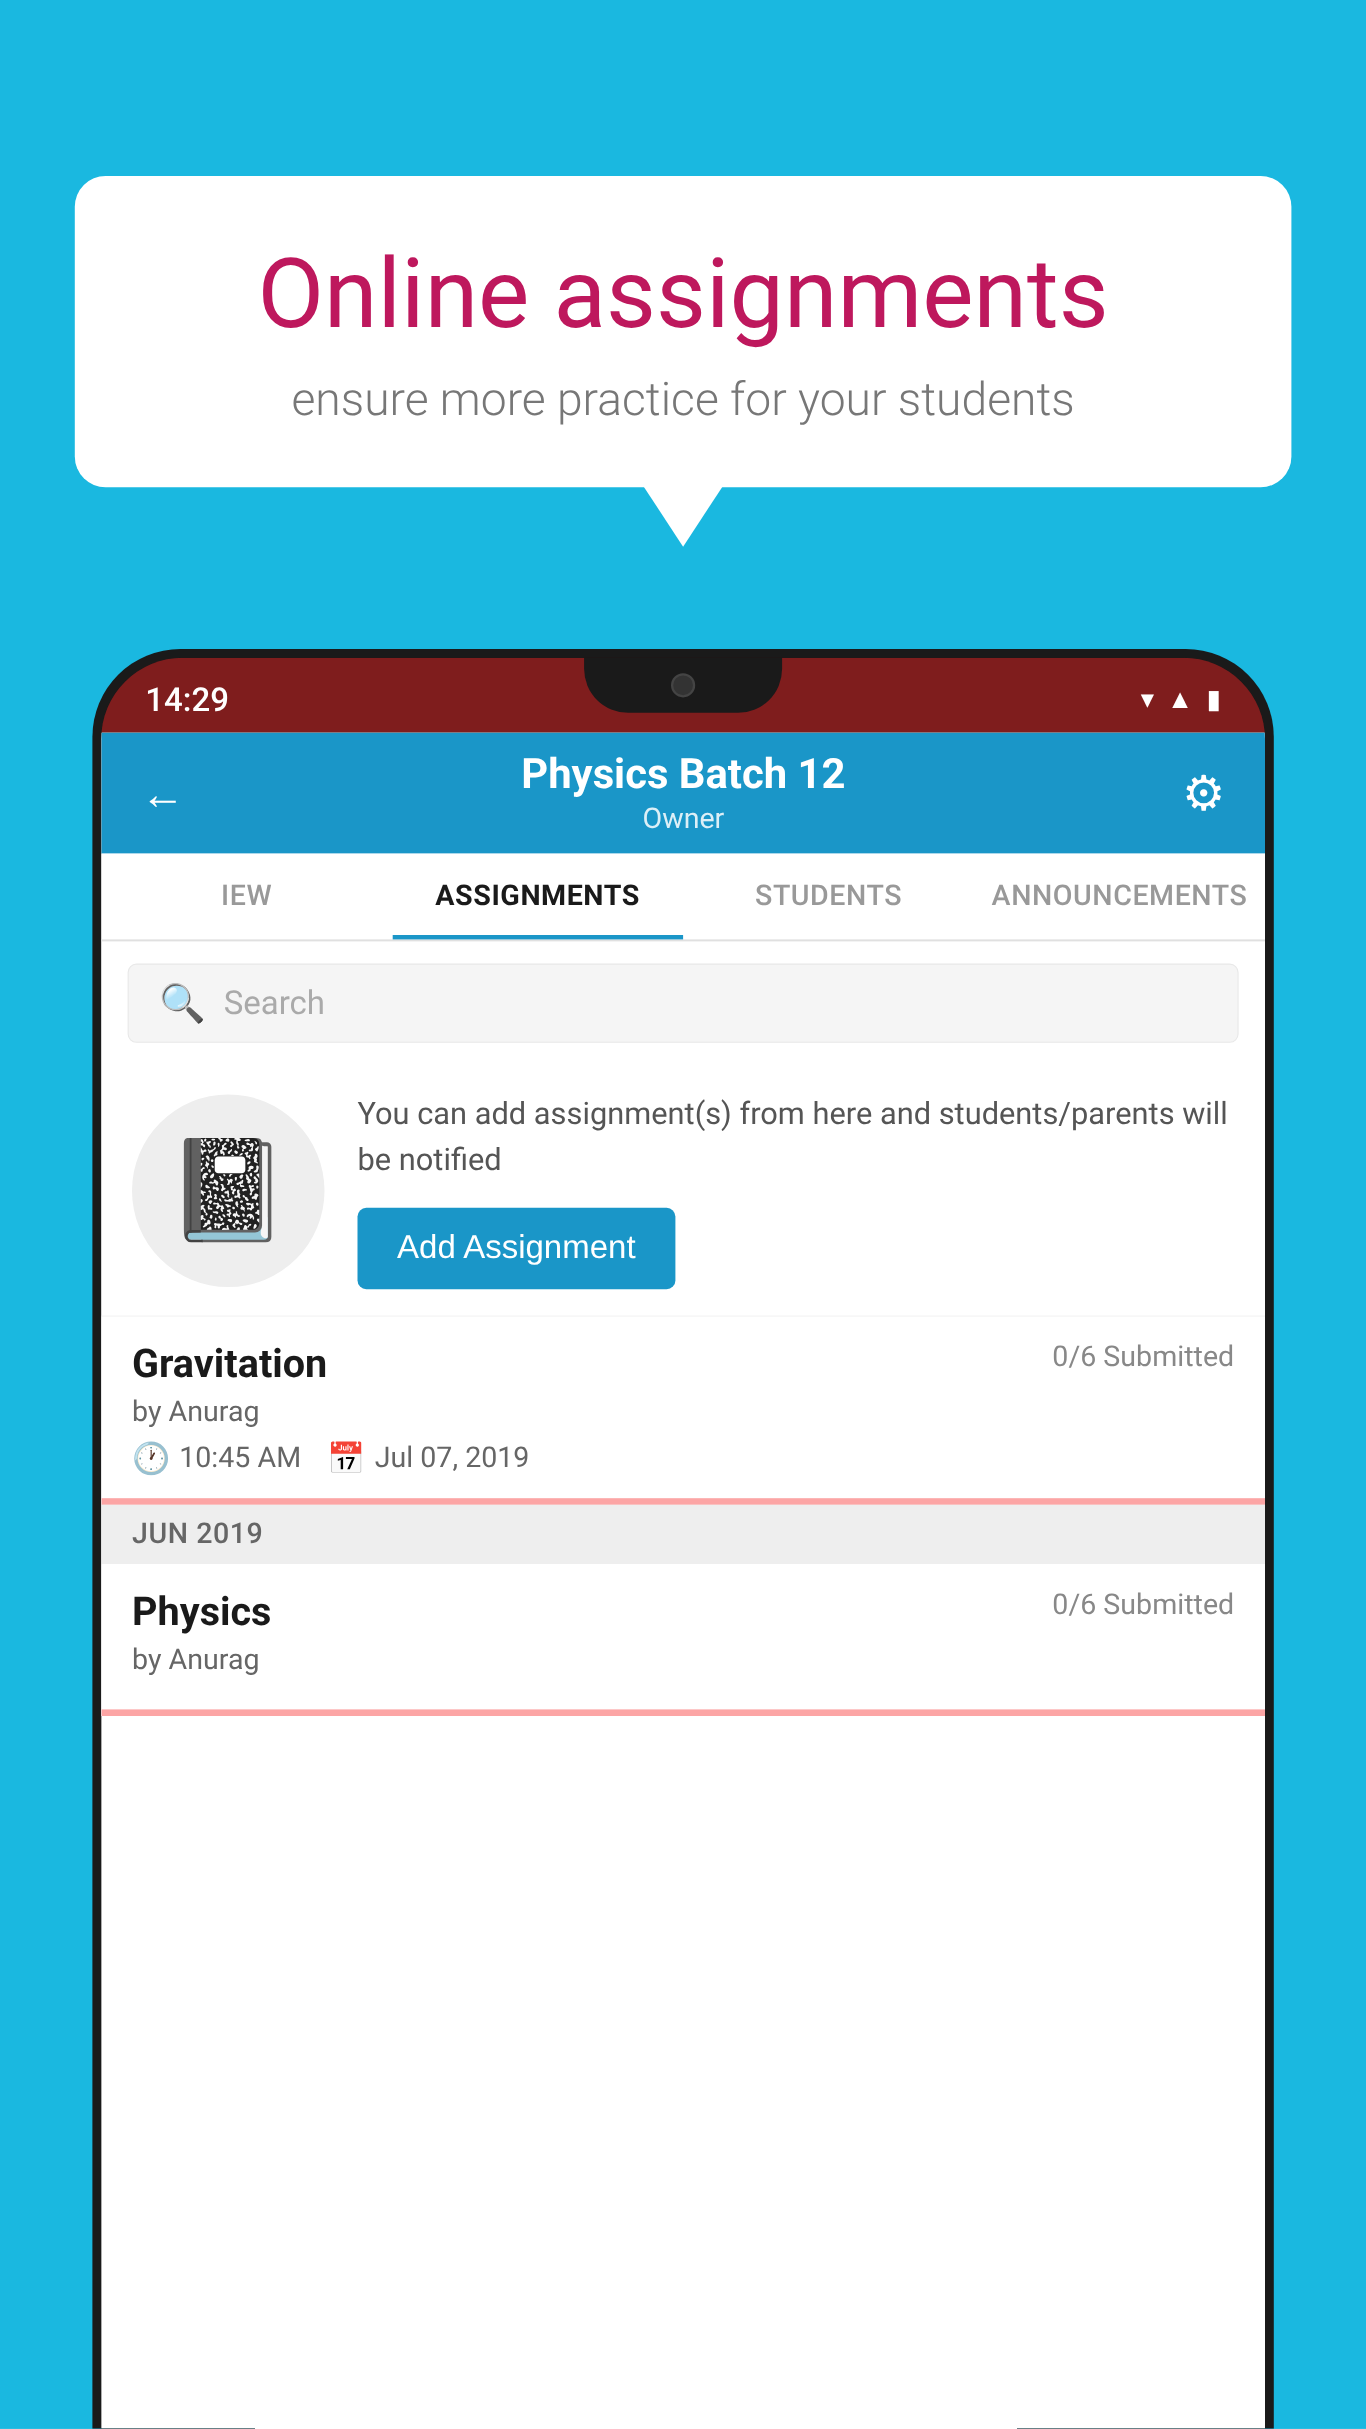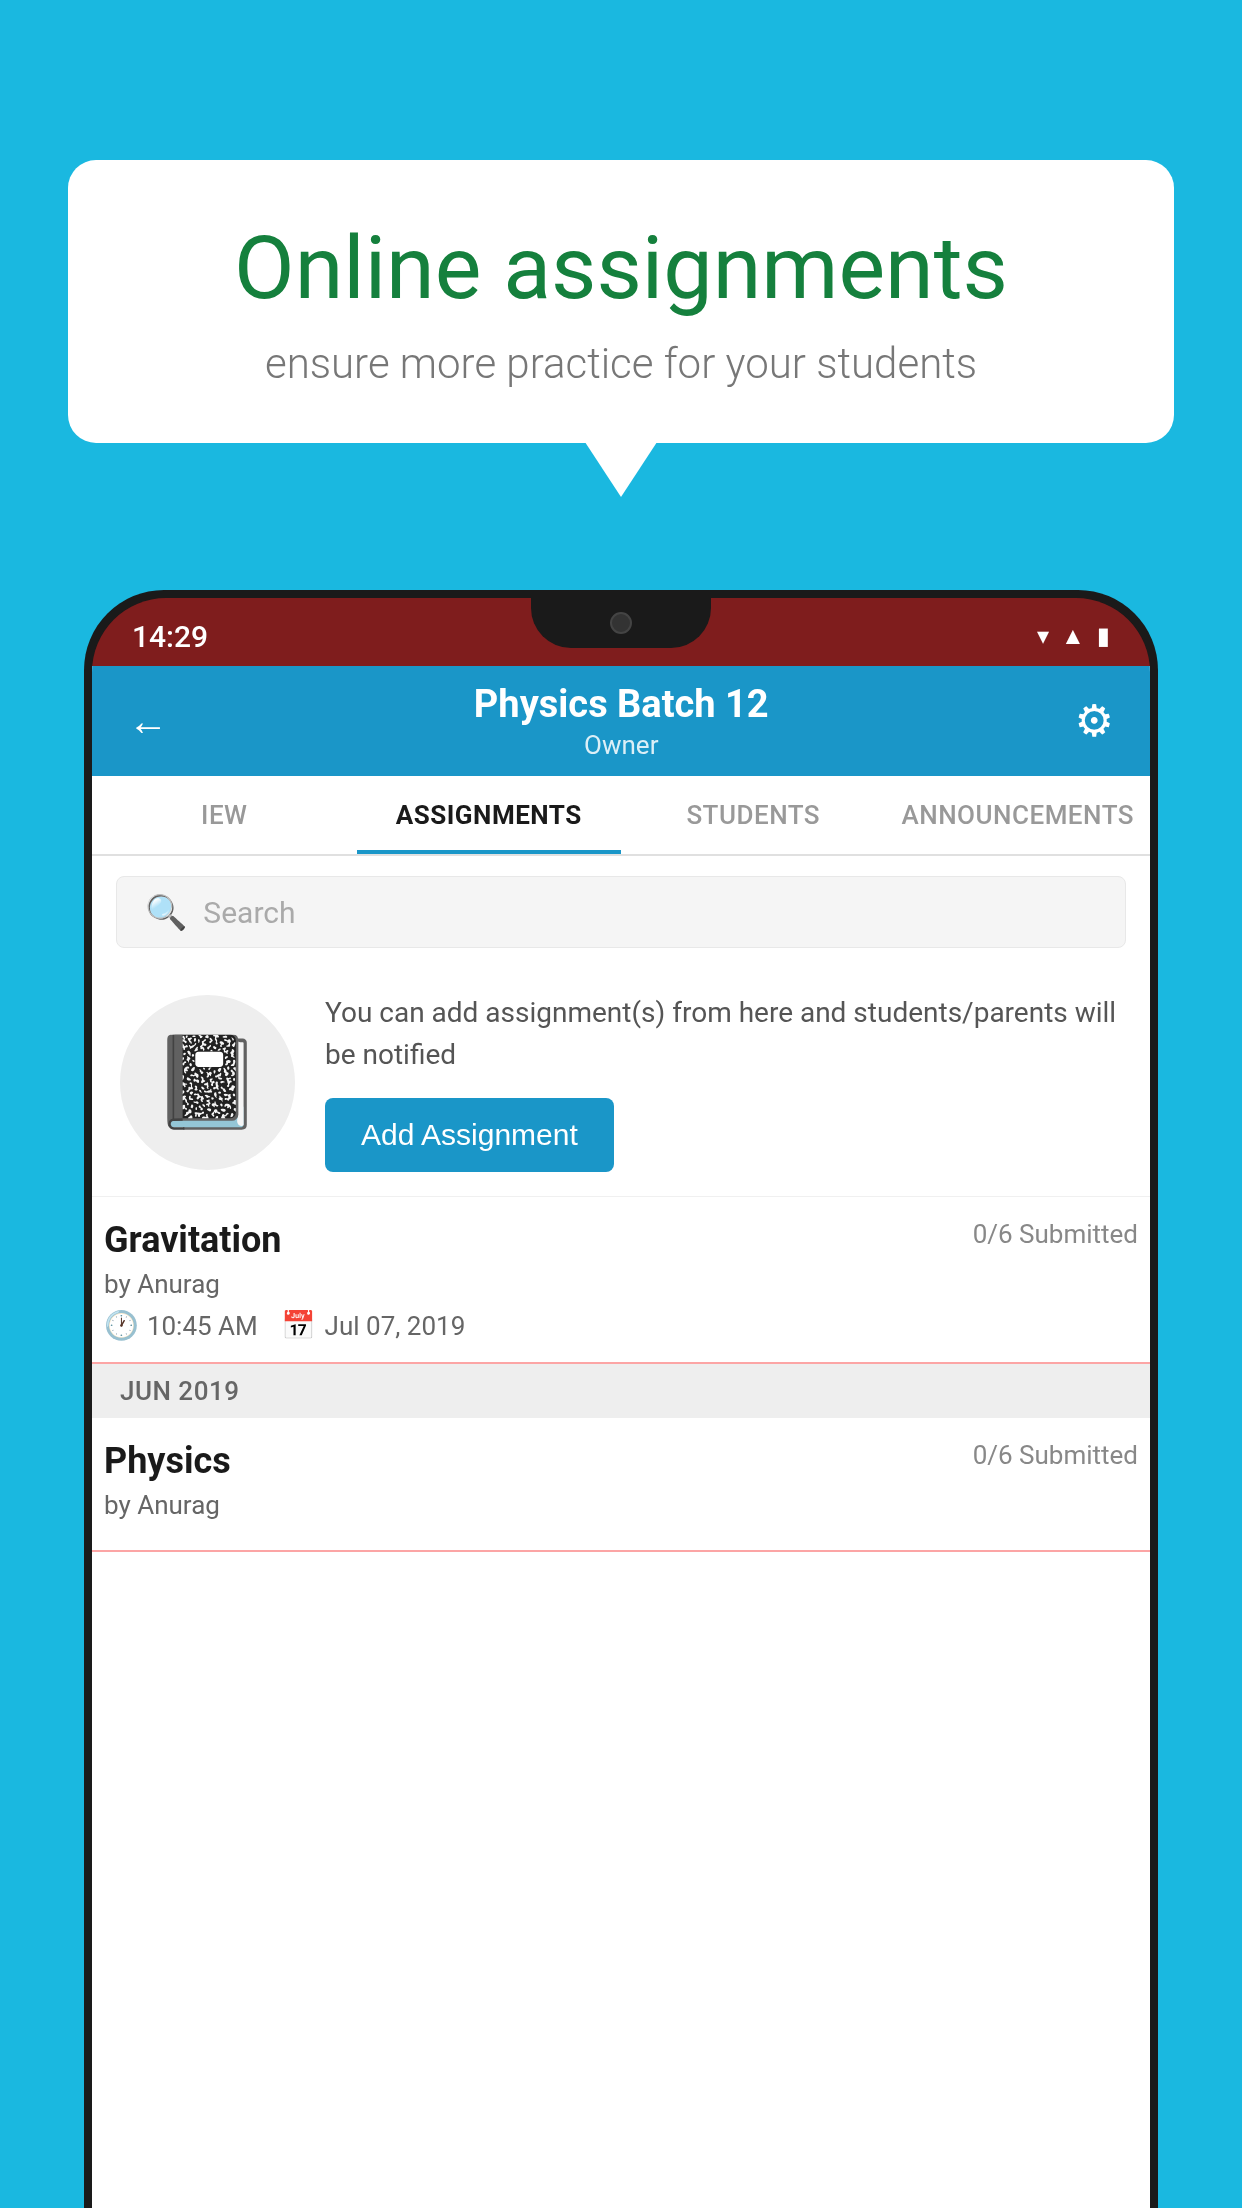--- a/index.html
+++ b/index.html
@@ -32,21 +32,21 @@
       bottom: -54px;
       left: 50%;
       transform: translateX(-50%);
       border-left: 38px solid transparent;
       border-right: 38px solid transparent;
       border-top: 58px solid white;
     }
     .speech-bubble-title {
       font-size: 88px;
       font-weight: 400;
-      color: #15803d;
+      color: #be185d;
       line-height: 1.1;
       margin-bottom: 22px;
     }
     .speech-bubble-subtitle {
       font-size: 42px;
       color: #777;
       font-weight: 300;
     }
 
     
@@ -258,22 +258,22 @@
       background: #eeeeee;
       padding: 12px 28px;
       font-size: 26px;
       color: #666;
       font-weight: 500;
       letter-spacing: 0.5px;
     }
 
     
     .assignment-item {
-      padding: 22px 12px 20px;
-      border-bottom: 2px solid #fca5a5;
+      padding: 22px 28px 20px;
+      border-bottom: 6px solid #fca5a5;
       background: white;
     }
     .assignment-top {
       display: flex;
       justify-content: space-between;
       align-items: flex-start;
       margin-bottom: 8px;
     }
     .assignment-title {
       font-size: 36px;

